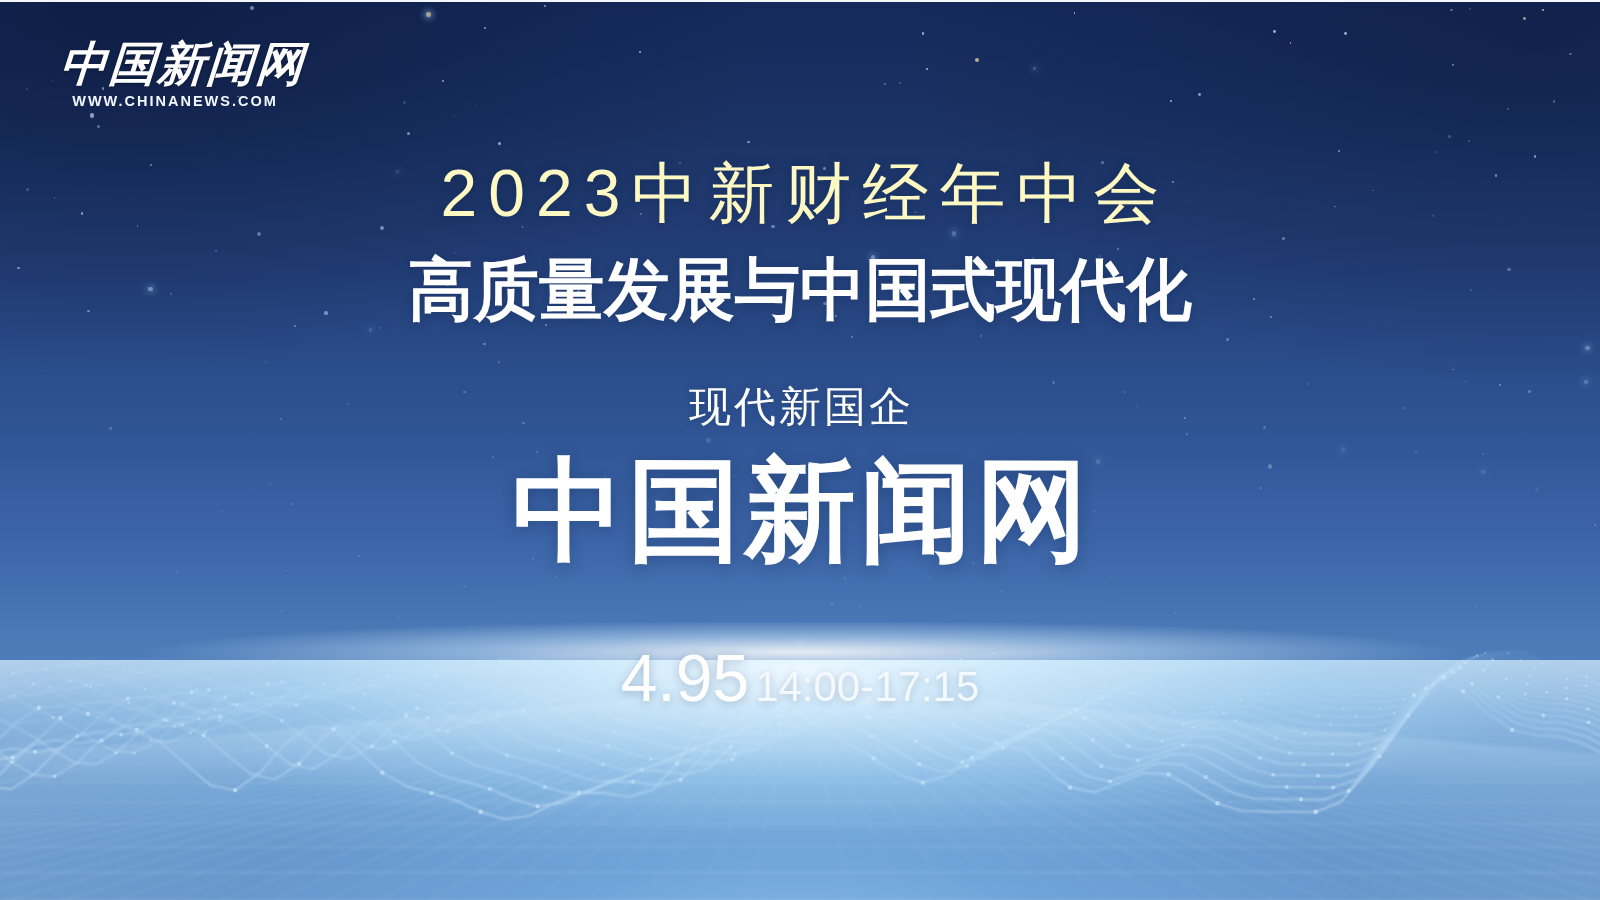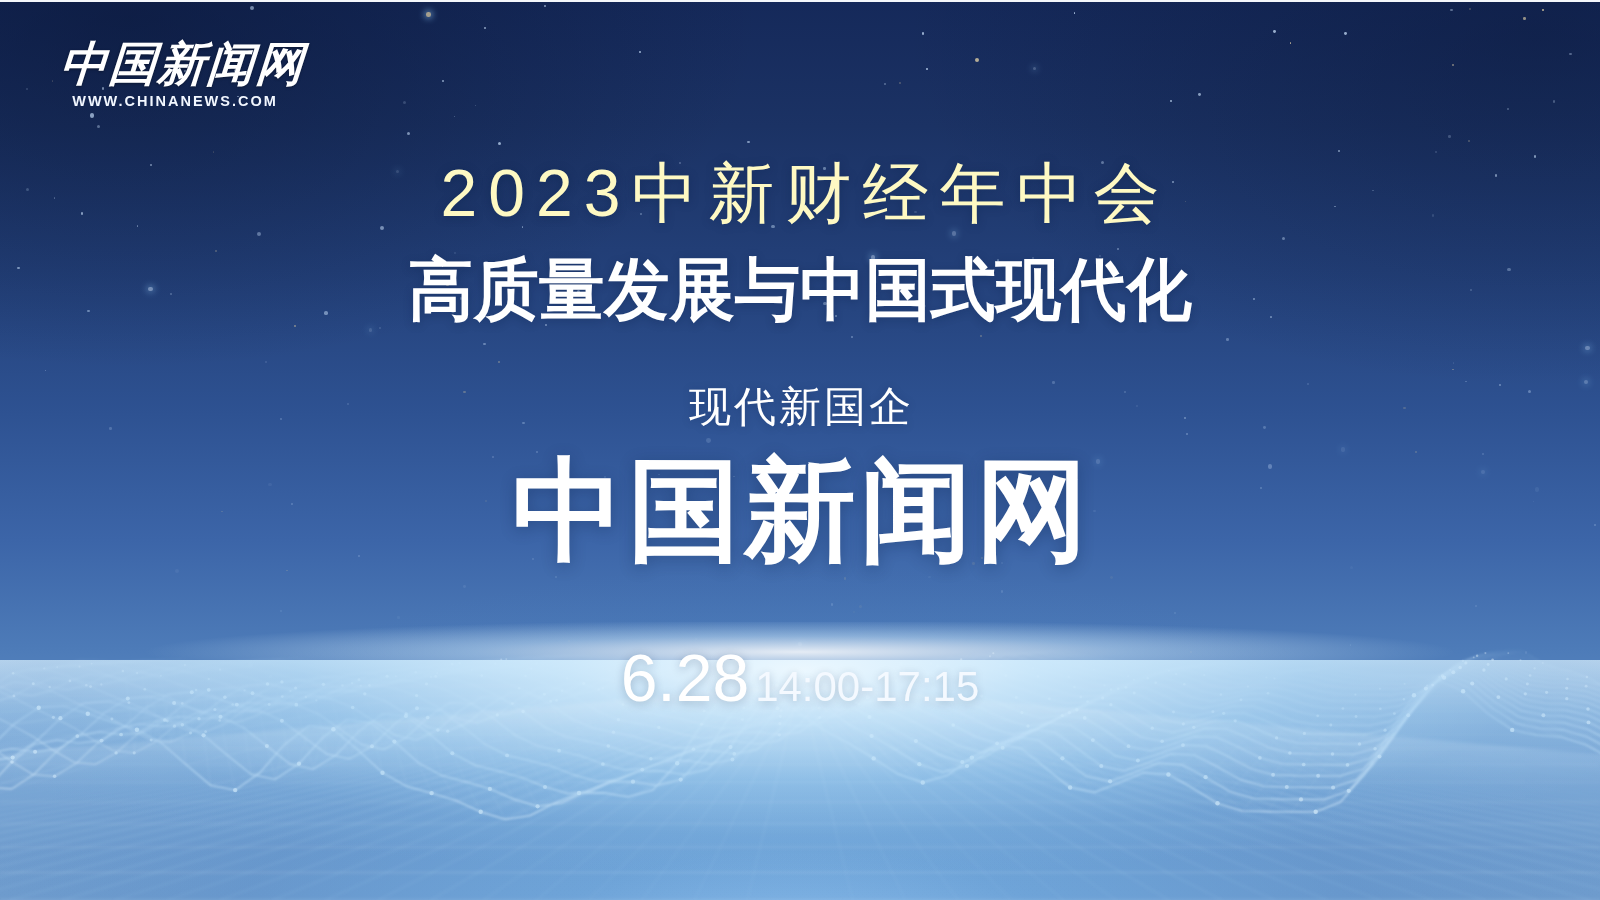--- a/index.html
+++ b/index.html
@@ -1132,19 +1132,19 @@
 
     <div class="title-1">2023中新财经年中会</div>
 
     <div class="title-2">高质量发展与中国式现代化</div>
 
     <div class="subtitle">现代新国企</div>
 
     <div class="headline">中国新闻网</div>
 
     <div class="datetime">
-      <span class="dt-date">6.28</span><span class="dt-time">14:00-17:15</span>
+      <span class="dt-date">4.95</span><span class="dt-time">14:00-17:15</span>
     </div>
 
   </div>
 
   <div class="frame"></div>
 </div>
 
 </body></html>

